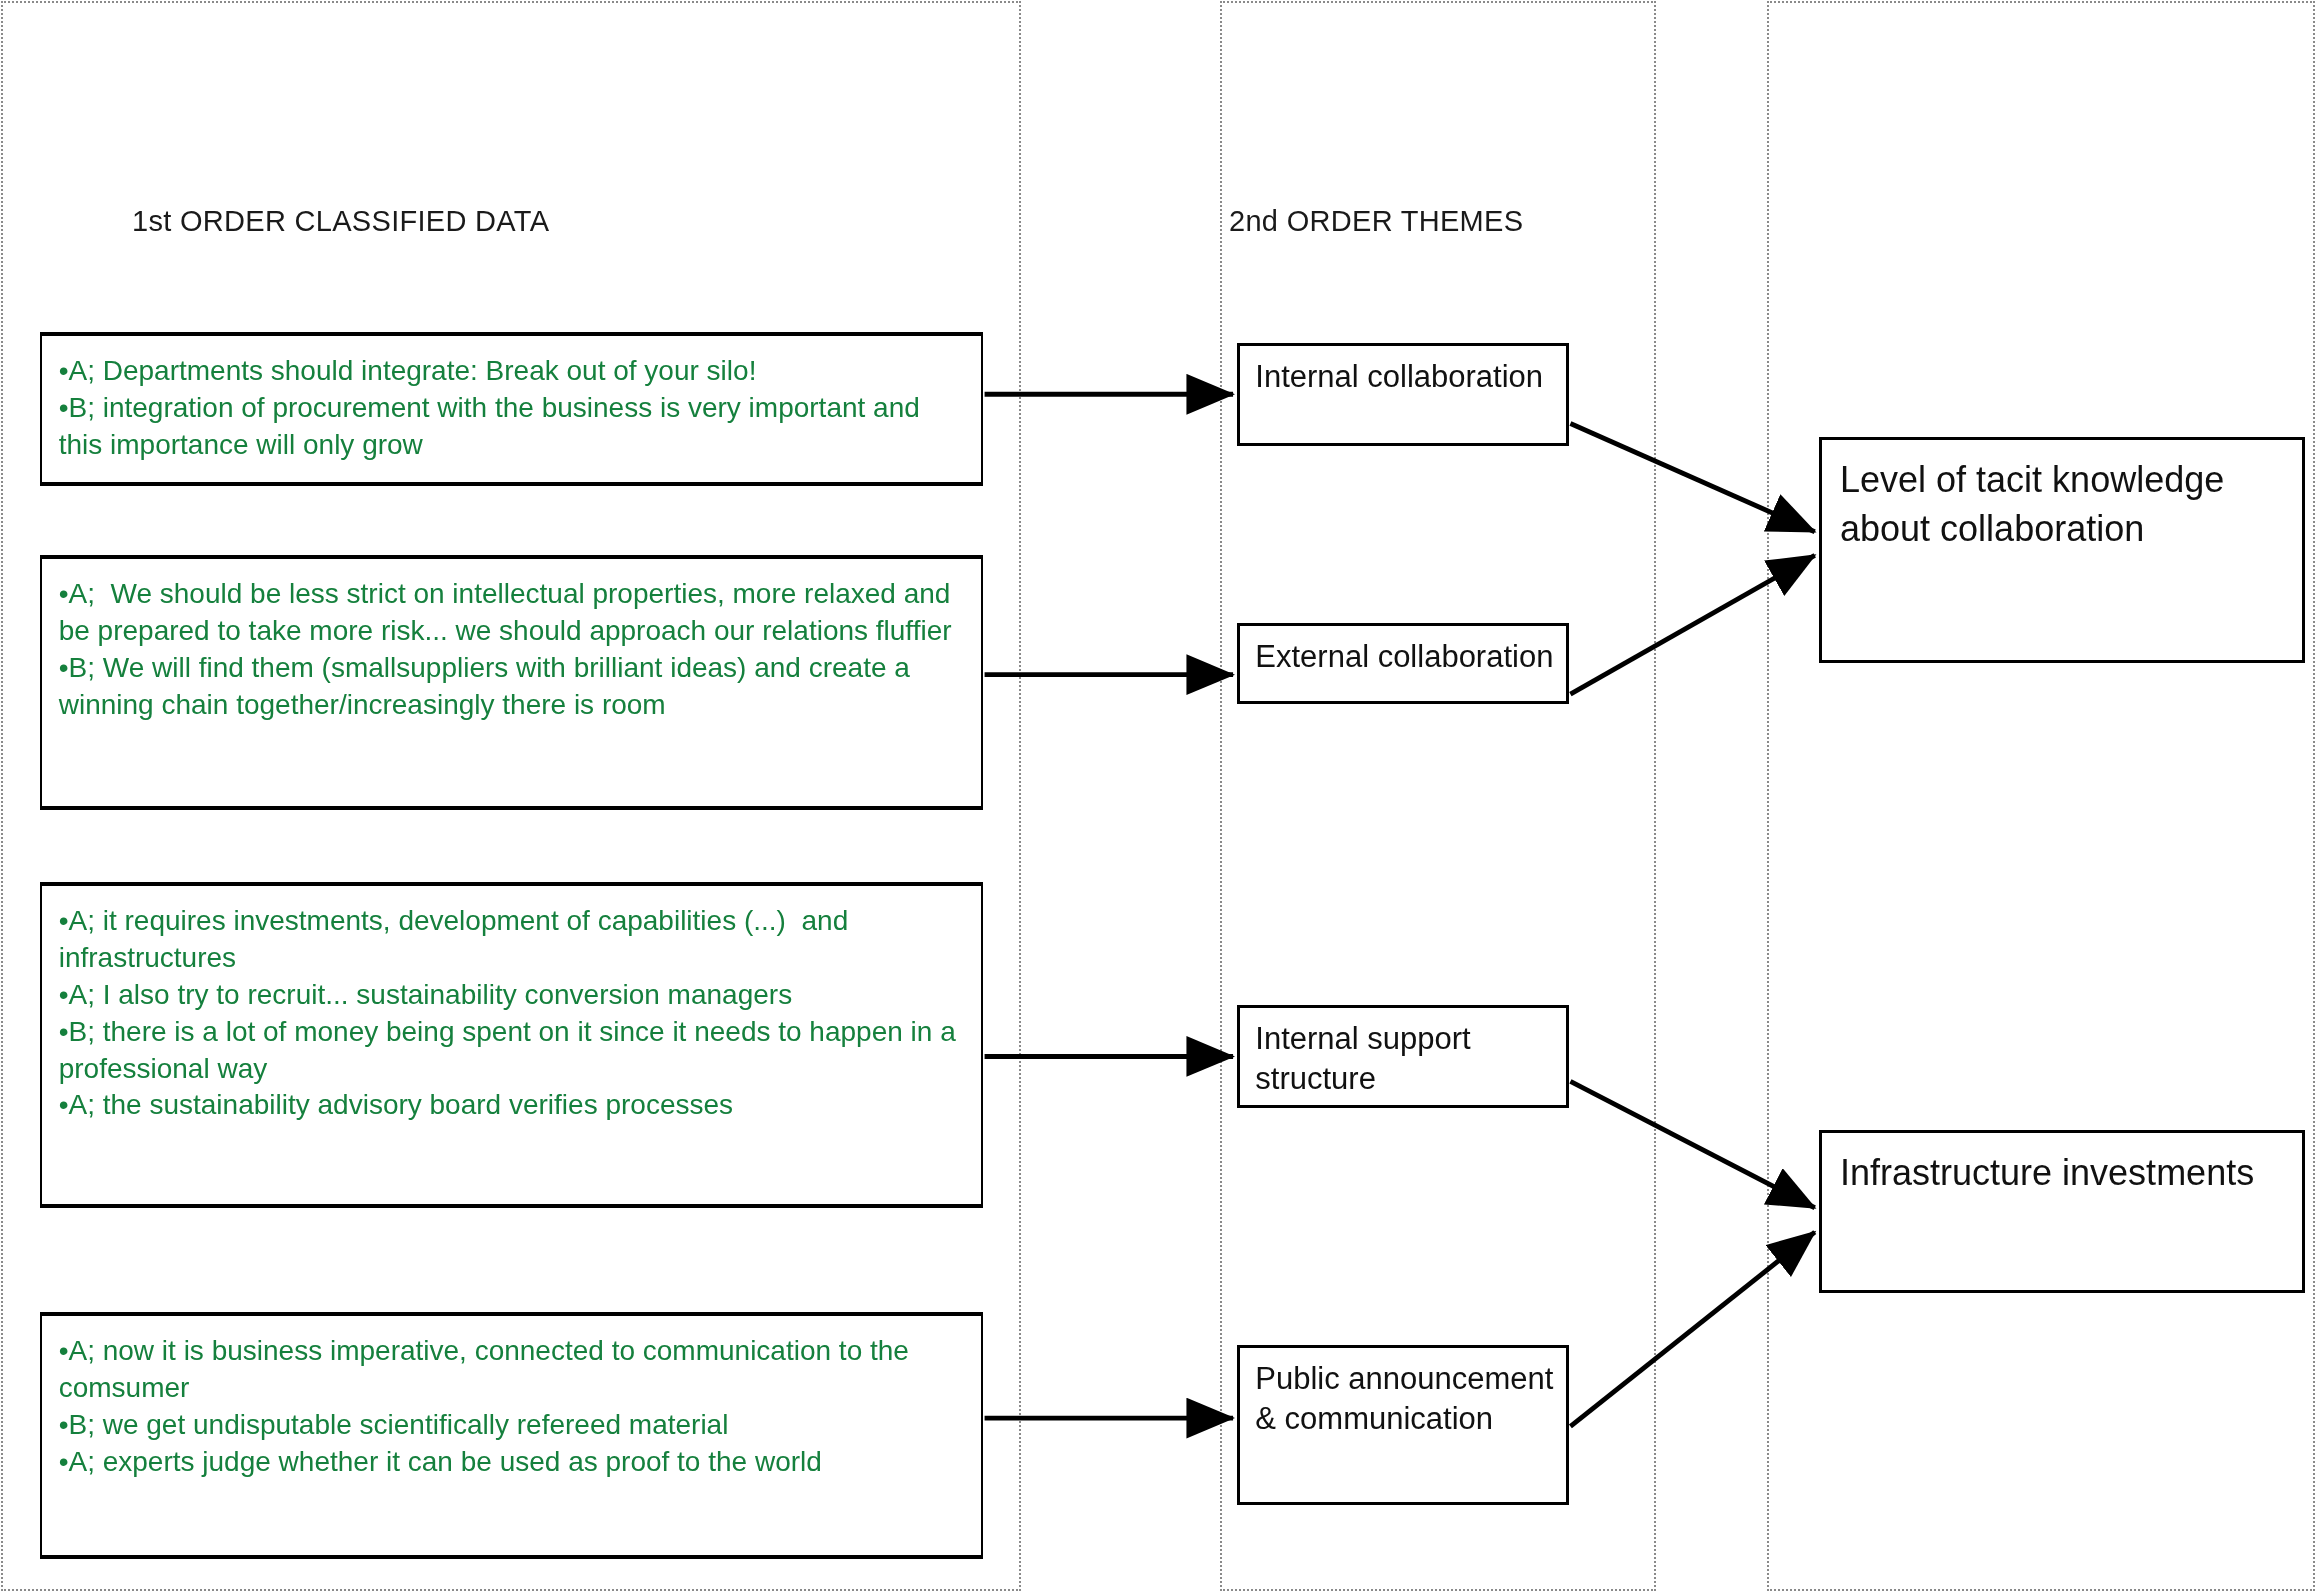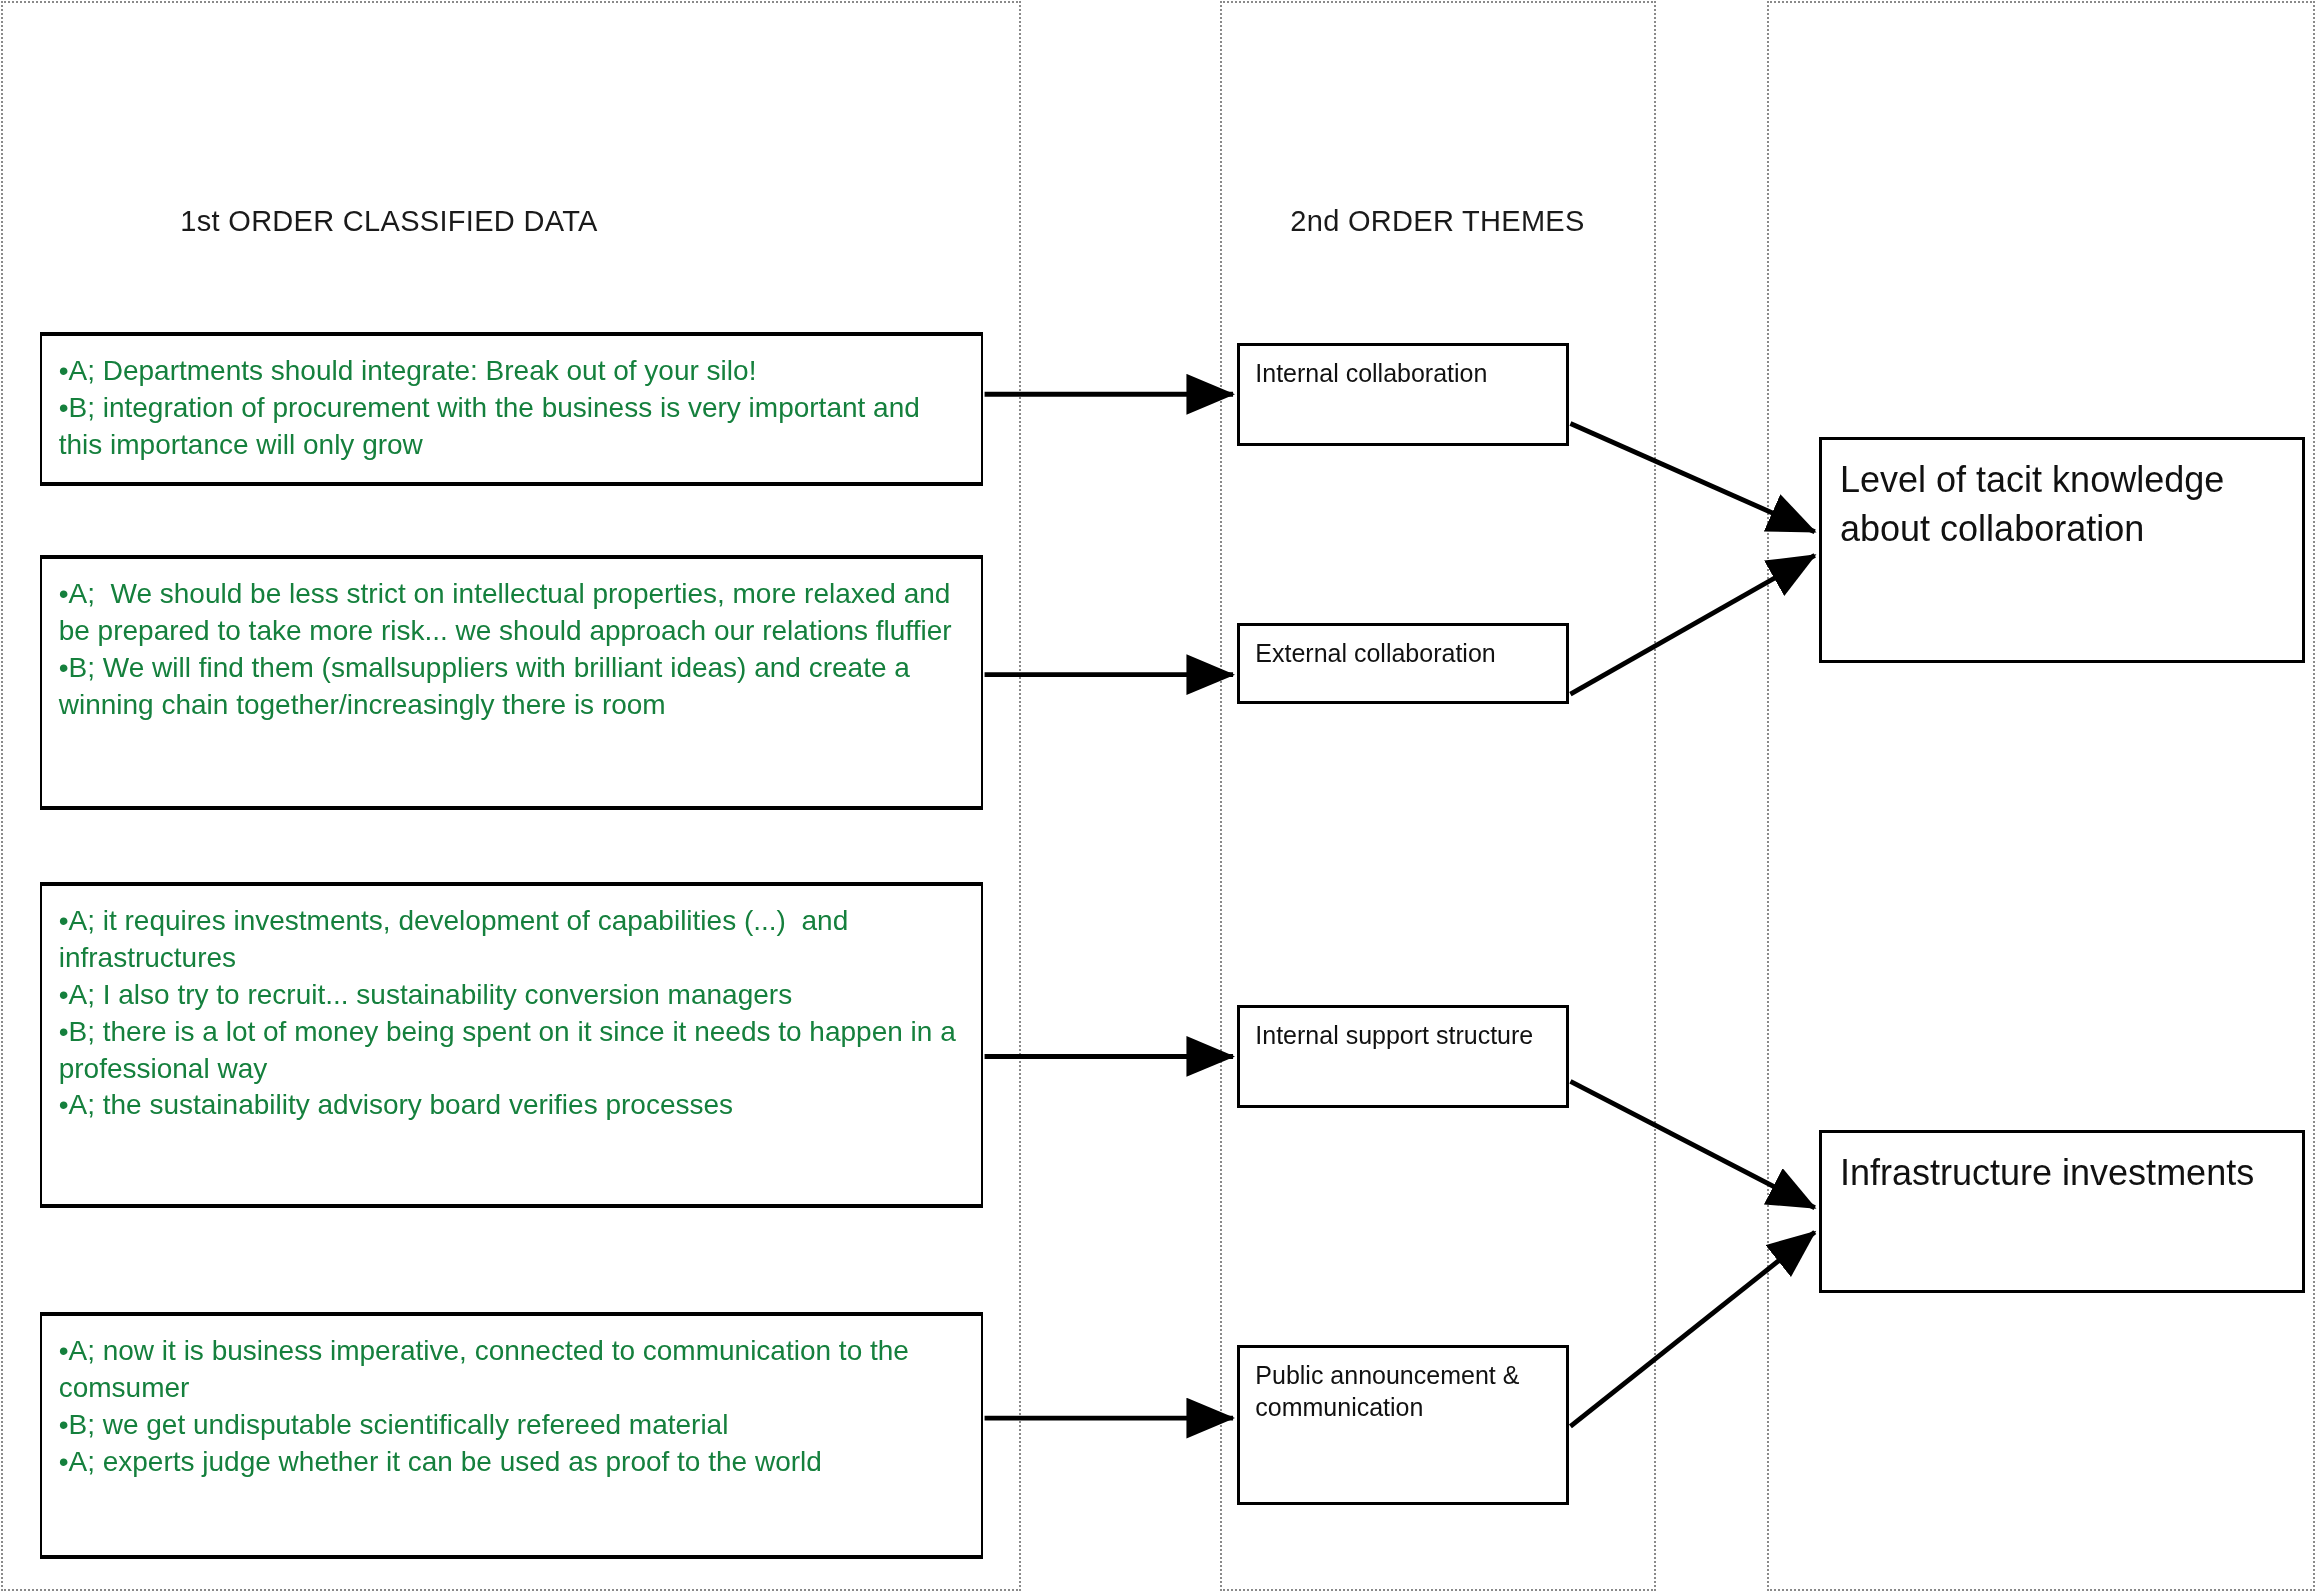--- a/index.html
+++ b/index.html
@@ -25,21 +25,21 @@
     box-sizing: border-box;
     background: transparent;
   }
   
   .col-header {
     position: absolute;
     font-size: 29px;
     letter-spacing: 0.3px;
     color: #1a1a1a;
     white-space: nowrap;
-    text-align: center;
+    text-align: left;
     font-weight: 400;
   }
   
   .data-box {
     position: absolute;
     box-sizing: border-box;
     border: 2.1px solid #000000;
     border-top-width: 4.9px;
     border-bottom-width: 4.9px;
     background: #ffffff;
@@ -51,21 +51,21 @@
   .data-box .line {
     white-space: pre-wrap;
   }
   
   .theme-box {
     position: absolute;
     box-sizing: border-box;
     border: 3.5px solid #000000;
     background: #ffffff;
     padding: 11px 12.5px 7px 15.3px;
-    font-size: 25px;
+    font-size: 31px;
     line-height: 1.28;
     color: #111111;
   }
   
   .core-box {
     position: absolute;
     box-sizing: border-box;
     border: 3.5px solid #000000;
     background: #ffffff;
     padding: 16px 14px 11px 18px;

